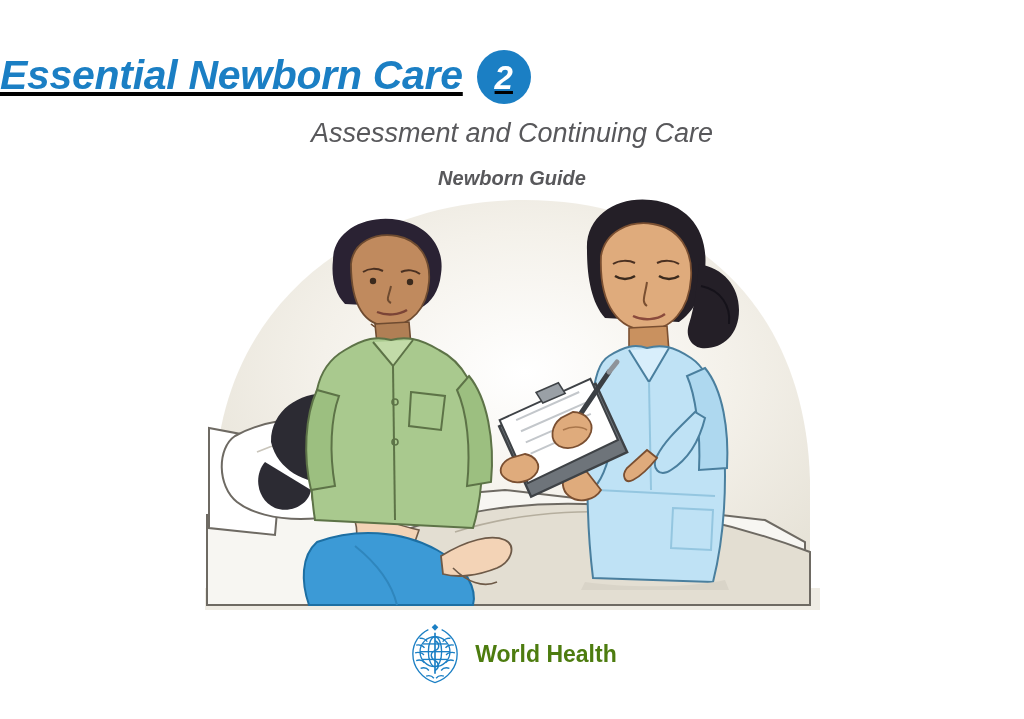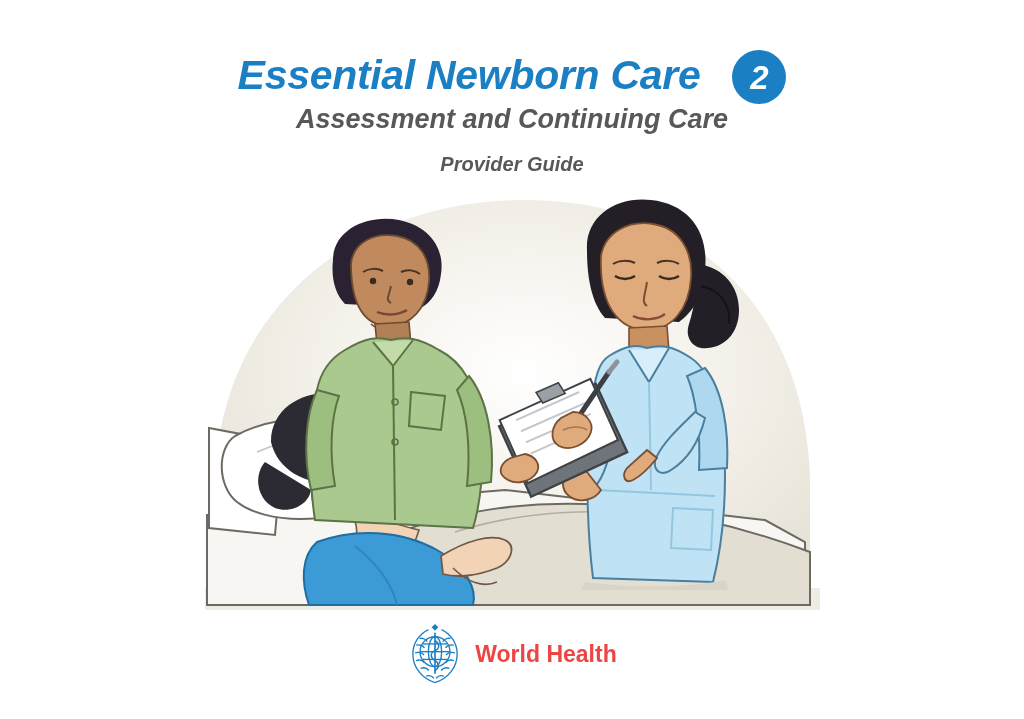--- a/index.html
+++ b/index.html
@@ -27,22 +27,22 @@
   .title-block {
     position: absolute;
     left: 0;
     top: 48px;
     width: 1024px;
     text-align: center;
   }
   .main-title-row {
     display: flex;
     align-items: center;
-    justify-content: center;
-    gap: 32px;
+    gap: 14px;
+    text-decoration: underline;
   }
   .main-title {
     font-size: 41px;
     font-weight: bold;
     font-style: italic;
     color: #1b7fc4;
     letter-spacing: -0.3px;
     line-height: 1.1;
   }
   .number-badge {
@@ -54,22 +54,23 @@
     font-size: 33px;
     font-weight: bold;
     font-style: italic;
     display: flex;
     align-items: center;
     justify-content: center;
     line-height: 1;
     margin-top: 2px;
   }
   .subtitle {
+    margin-top: 14px;
     font-size: 27px;
-    font-weight: bold;
+    font-weight: normal;
     font-style: italic;
     color: #58585b;
   }
   .guide-type {
     margin-top: 18px;
     font-size: 20px;
     font-weight: bold;
     font-style: italic;
     color: #58585b;
   }
@@ -91,39 +92,39 @@
     left: 0;
     top: 624px;
     width: 1024px;
     display: flex;
     align-items: center;
     justify-content: center;
     gap: 12px;
   }
   .who-emblem { width: 56px; height: 62px; }
   .who-text {
-    color: #ef4444;
+    color: #4d7c0f;
     font-size: 23px;
     font-weight: bold;
     line-height: 1.12;
     text-align: left;
   }
 </style>
 </head>
 <body>
 
 <div class="page">
 
   <div class="title-block">
     <div class="main-title-row">
       <div class="main-title">Essential Newborn Care</div>
       <div class="number-badge">2</div>
     </div>
     <div class="subtitle">Assessment and Continuing Care</div>
-    <div class="guide-type">Provider Guide</div>
+    <div class="guide-type">Newborn Guide</div>
   </div>
 
   <div class="illustration">
     <svg width="615" height="420" viewBox="0 0 615 420" xmlns="http://www.w3.org/2000/svg">
       <defs>
         <radialGradient id="bgGrad" cx="52%" cy="42%" r="62%">
           <stop offset="0%" stop-color="#ffffff"></stop>
           <stop offset="55%" stop-color="#f4f1ea"></stop>
           <stop offset="100%" stop-color="#e7e3d8"></stop>
         </radialGradient>

